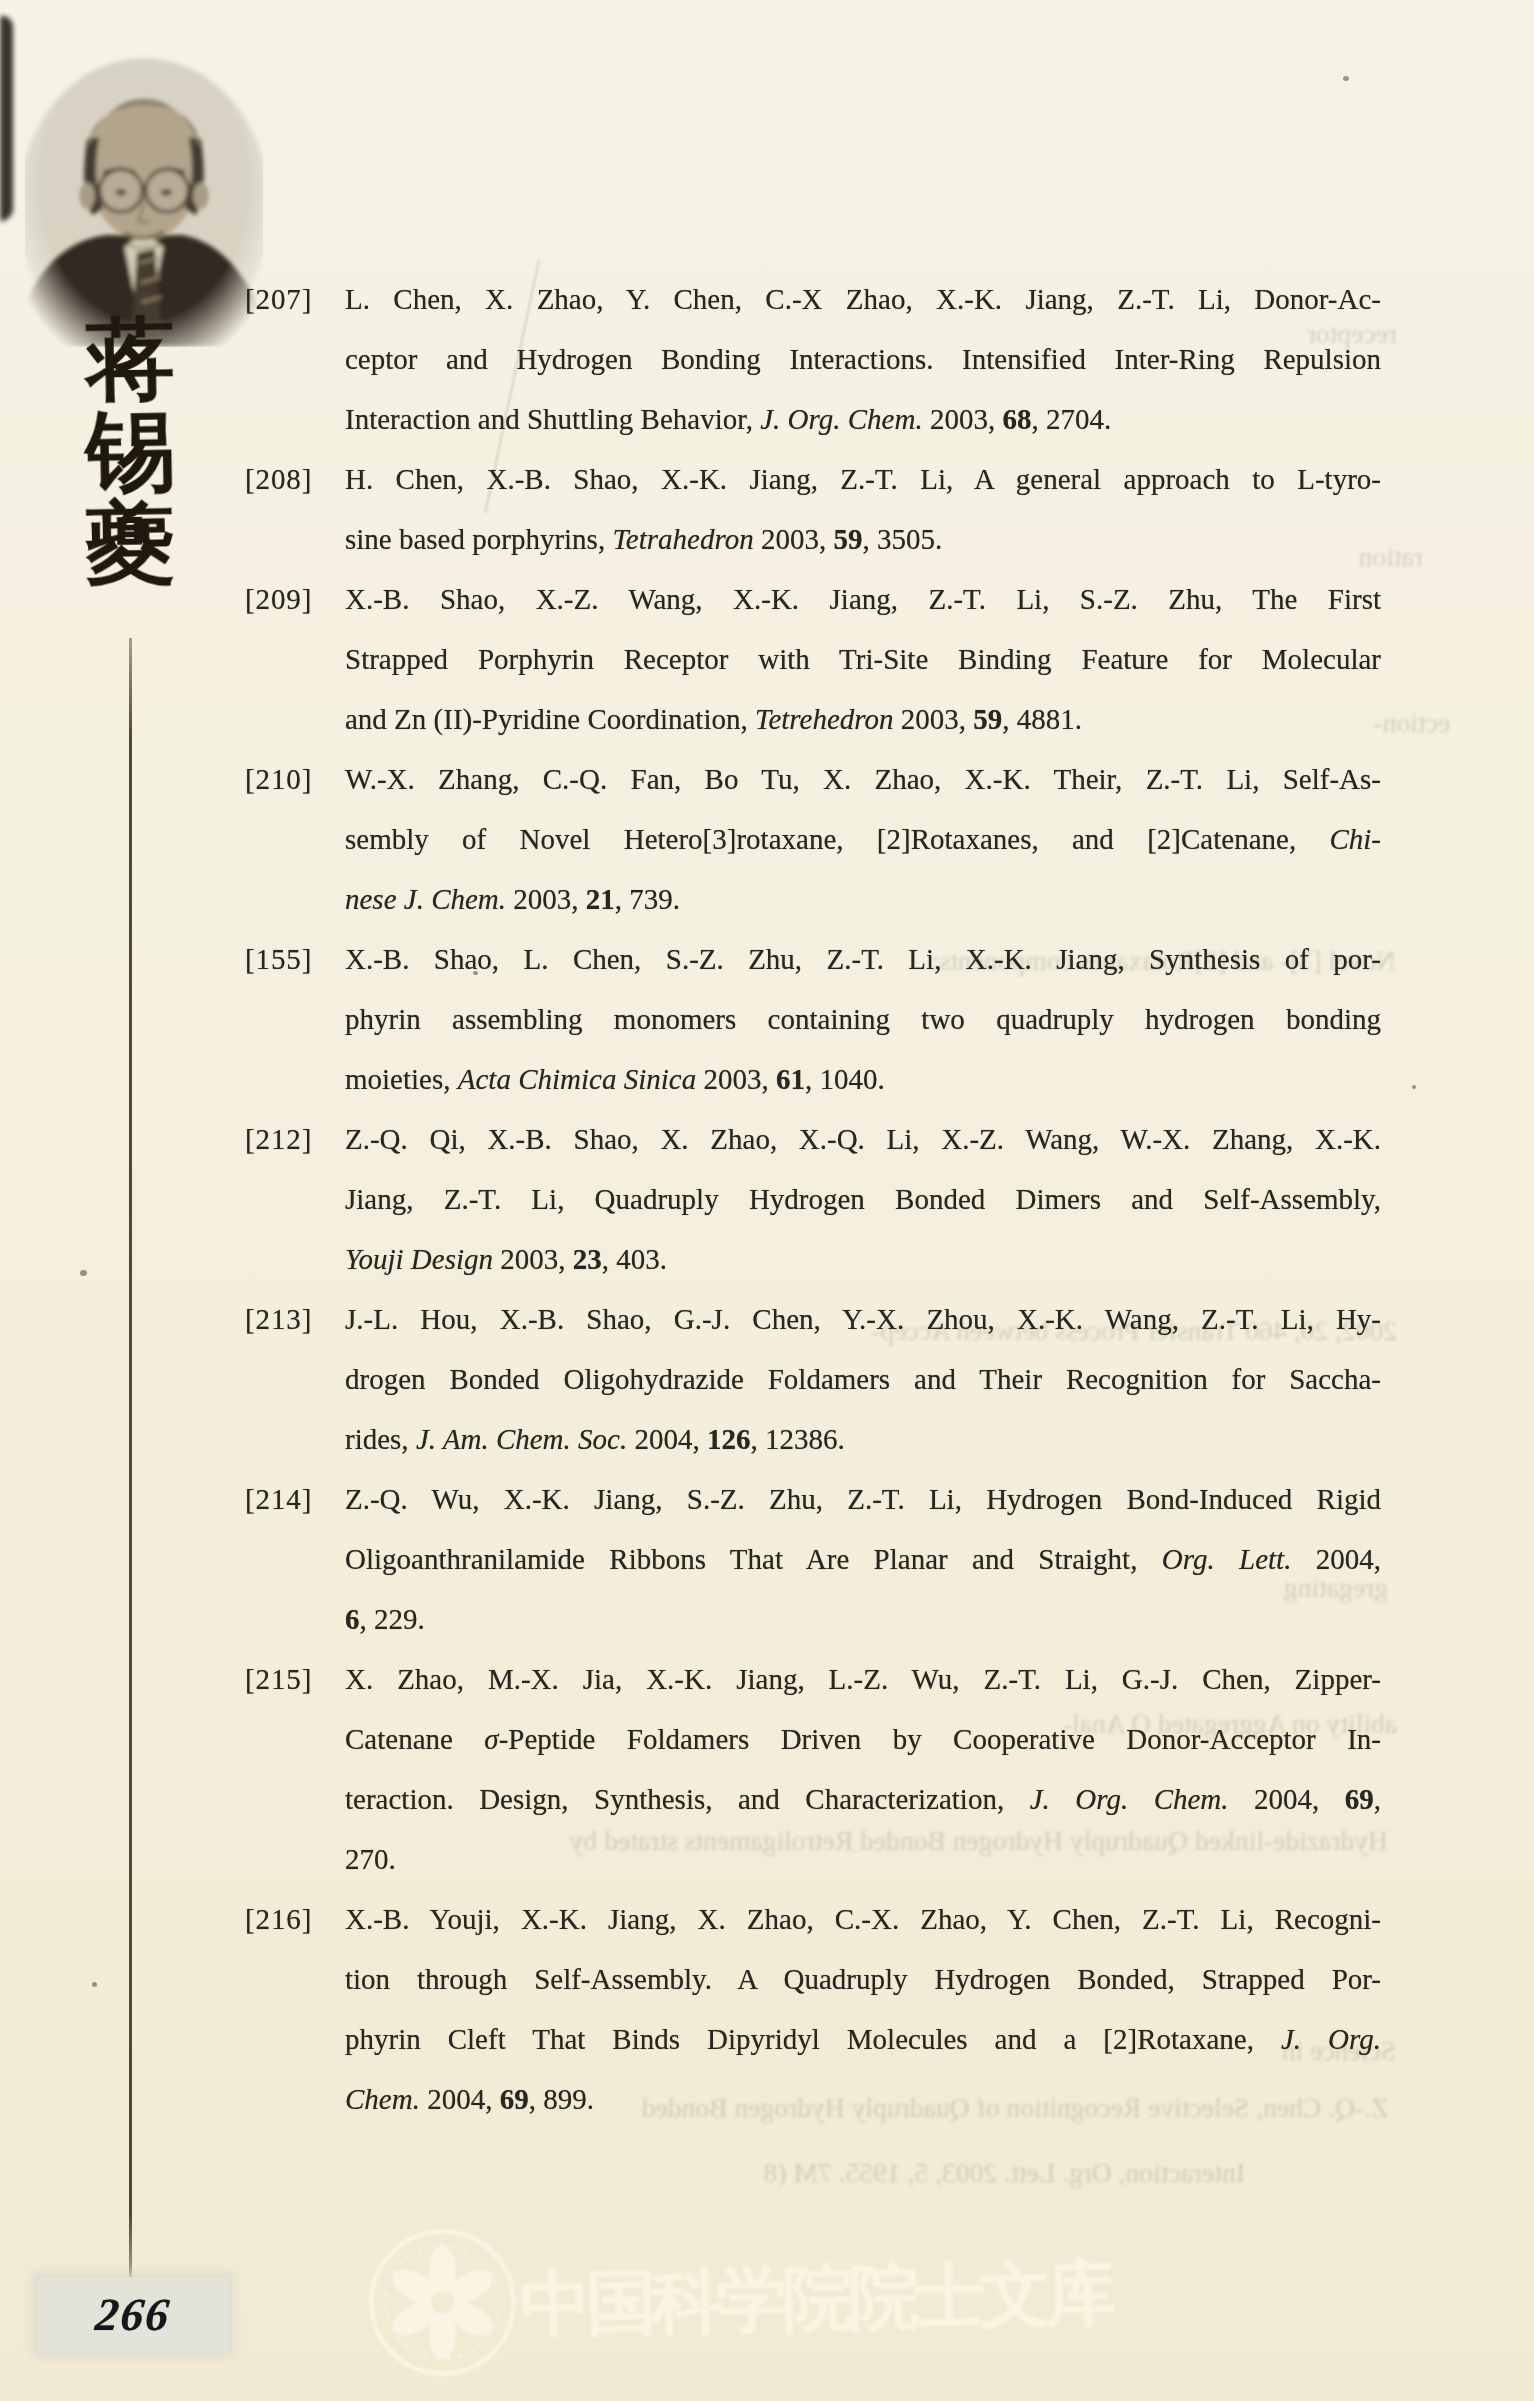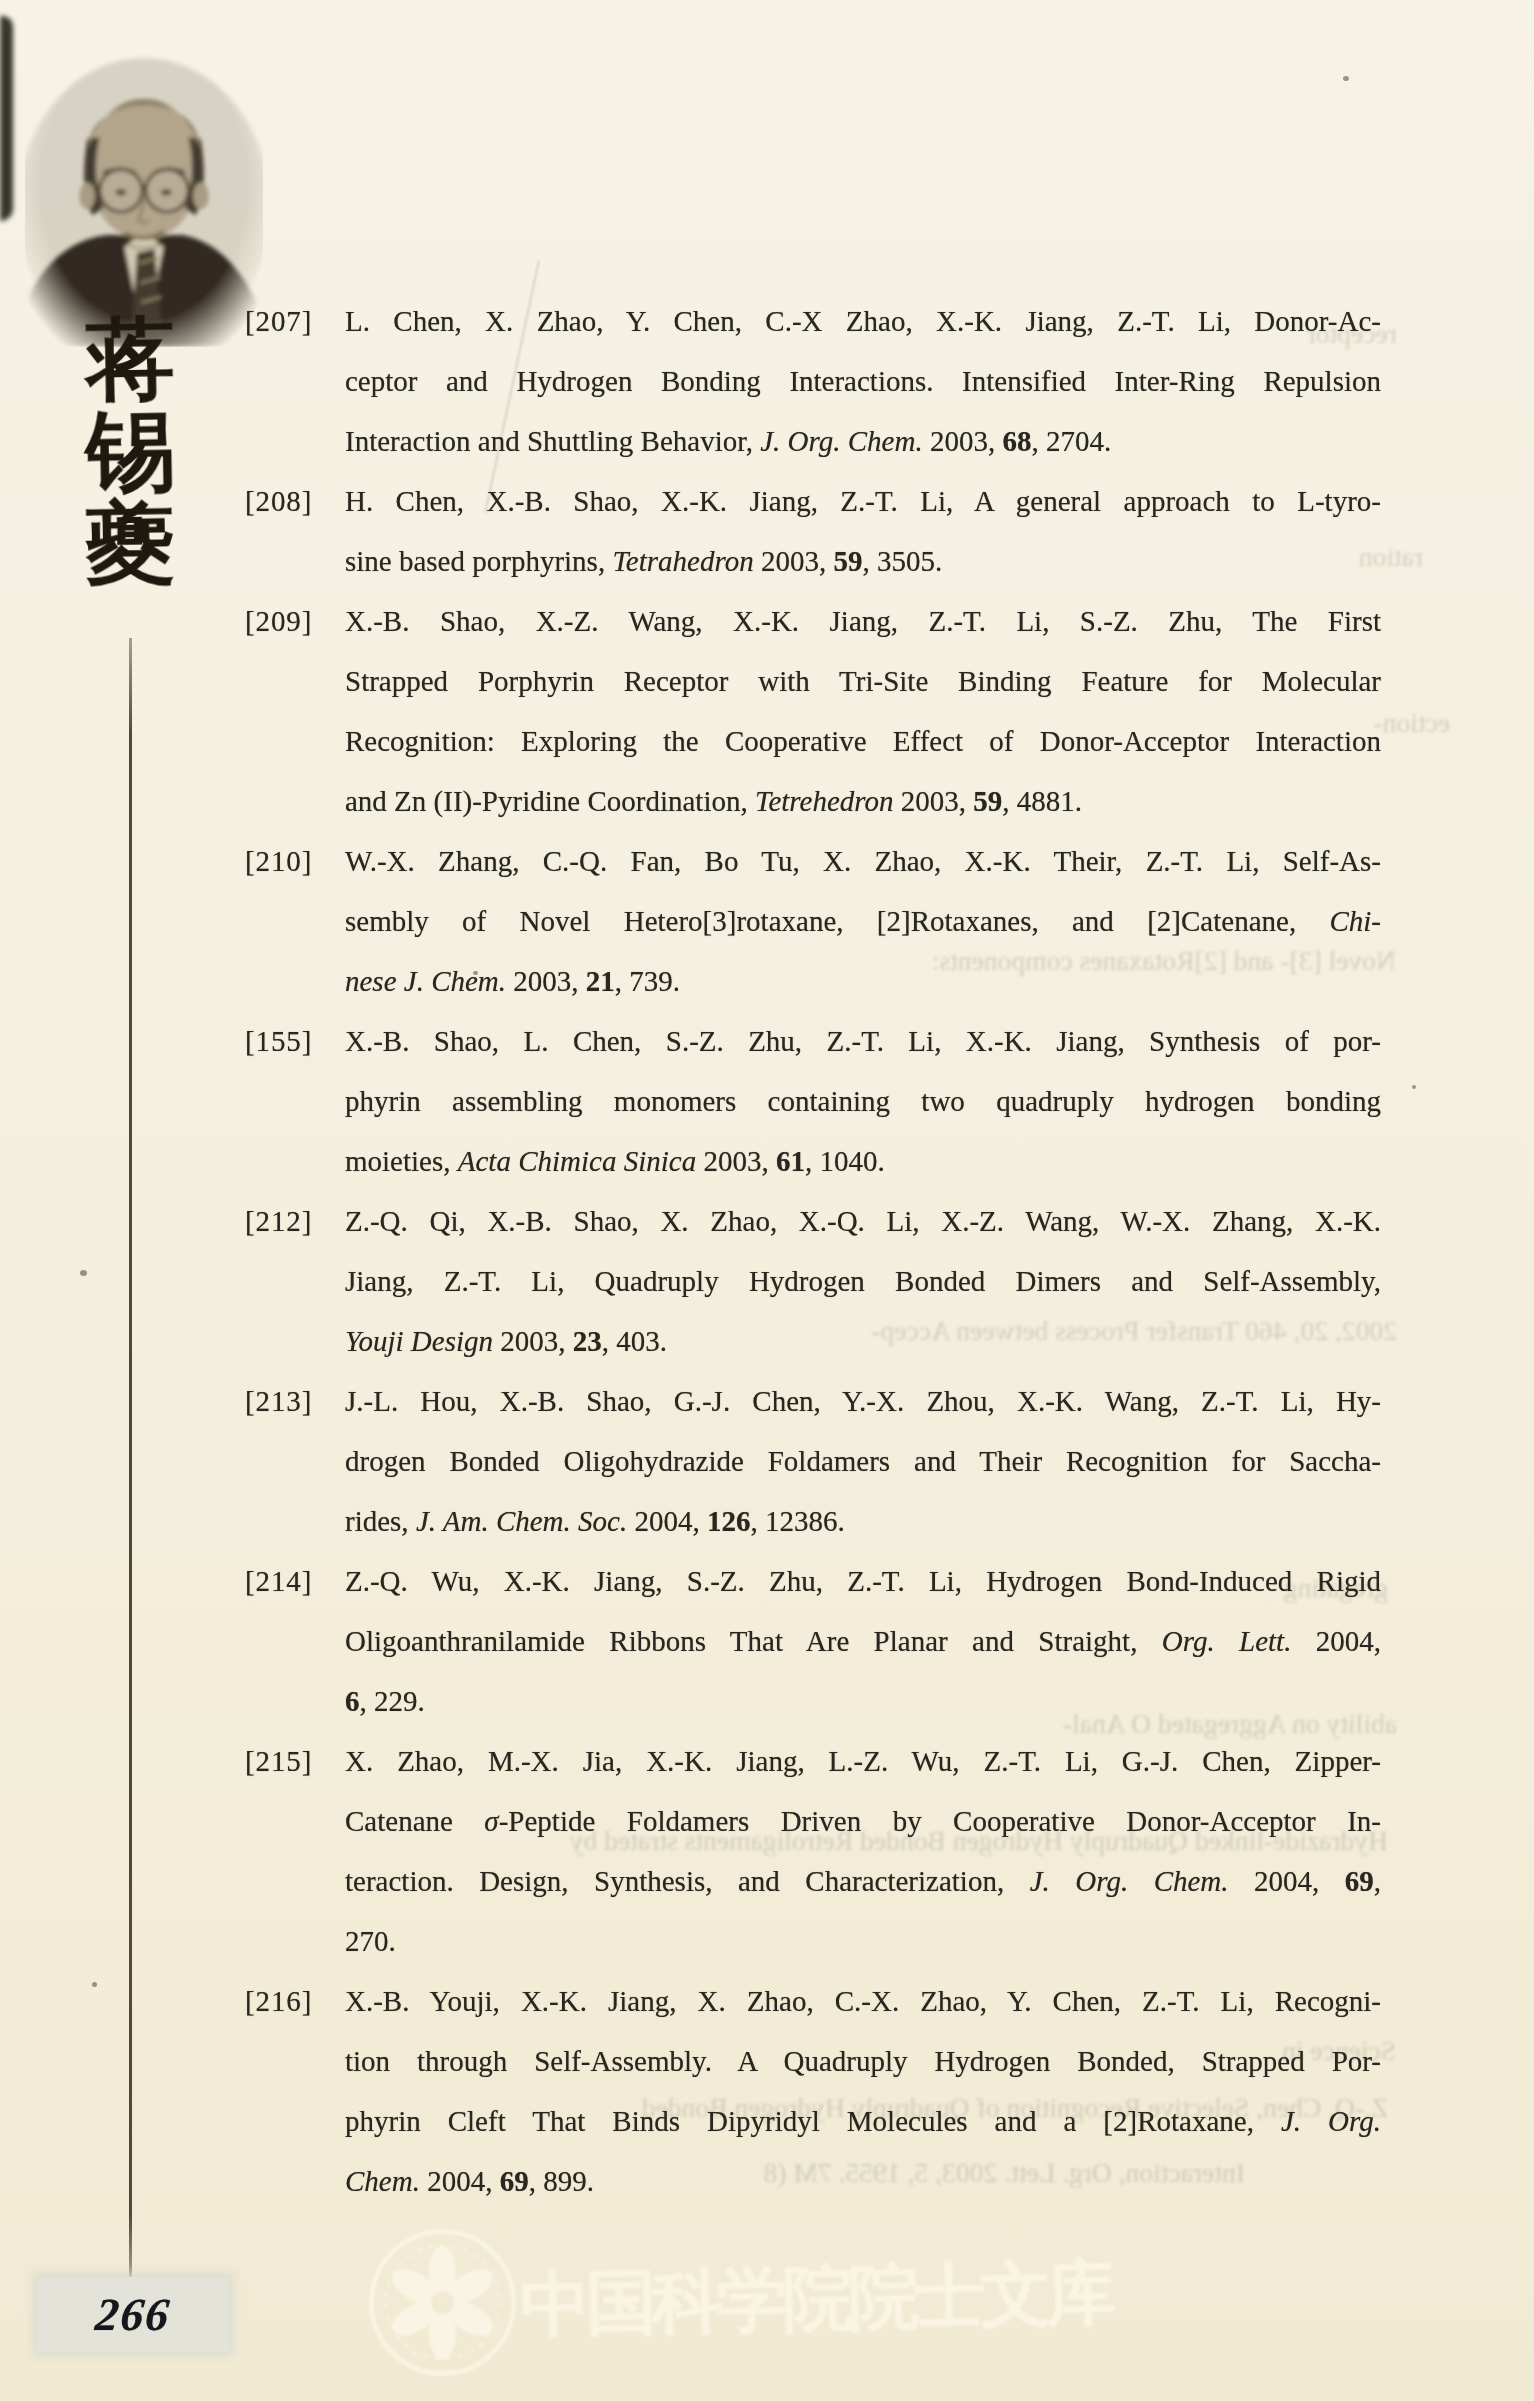--- a/index.html
+++ b/index.html
@@ -25,21 +25,21 @@
   .calligraphy .char{
     font-family:"DejaVu Sans","Liberation Sans",sans-serif;
     font-weight:900;font-size:89px;line-height:92px;color:#1e180f;
     filter:blur(0.5px);transform:rotate(-1deg);
   }
   
   .vrule{position:absolute;left:129px;top:638px;width:2.7px;height:1642px;
     background:linear-gradient(180deg,rgba(70,62,48,.45),#50483a 6%,#50483a 96%,rgba(70,62,48,.4));}
   
   .refs{
-    position:absolute;left:345px;top:291px;width:1036px;
+    position:absolute;left:345px;top:269px;width:1036px;
     font-size:29px;line-height:60px;color:#29261f;
     text-shadow:0 0 0.9px rgba(41,38,31,.55);
   }
   .ref-item{position:relative;}
   .ref-num{position:absolute;left:-100px;top:0;white-space:nowrap;letter-spacing:0.9px;}
   .ref-line{text-align:justify;text-align-last:justify;}
   .ref-line.last{text-align:right;text-align-last:left;}
   .refs .i{font-style:italic;}
   .refs .b{font-weight:bold;}
   
@@ -166,21 +166,20 @@
     </div>
     <div class="ref-item">
       <span class="ref-num">[208]</span>
       <div class="ref-line"><span>H. Chen, X.-B. Shao, X.-K. Jiang, Z.-T. Li, A general approach to L-tyro-</span></div>
       <div class="ref-line last"><span>sine based porphyrins, </span><span class="i">Tetrahedron</span><span> 2003, </span><span class="b">59</span><span>, 3505.</span></div>
     </div>
     <div class="ref-item">
       <span class="ref-num">[209]</span>
       <div class="ref-line"><span>X.-B. Shao, X.-Z. Wang, X.-K. Jiang, Z.-T. Li, S.-Z. Zhu, The First</span></div>
       <div class="ref-line"><span>Strapped Porphyrin Receptor with Tri-Site Binding Feature for Molecular</span></div>
-      <div class="ref-line"><span>Recognition: Exploring the Cooperative Effect of Donor-Acceptor Interaction</span></div>
       <div class="ref-line last"><span>and Zn (II)-Pyridine Coordination, </span><span class="i">Tetrehedron</span><span> 2003, </span><span class="b">59</span><span>, 4881.</span></div>
     </div>
     <div class="ref-item">
       <span class="ref-num">[210]</span>
       <div class="ref-line"><span>W.-X. Zhang, C.-Q. Fan, Bo Tu, X. Zhao, X.-K. Their, Z.-T. Li, Self-As-</span></div>
       <div class="ref-line"><span>sembly of Novel Hetero[3]rotaxane, [2]Rotaxanes, and [2]Catenane, </span><span class="i">Chi-</span></div>
       <div class="ref-line last"><span class="i">nese J. Chem.</span><span> 2003, </span><span class="b">21</span><span>, 739.</span></div>
     </div>
     <div class="ref-item">
       <span class="ref-num">[155]</span>

